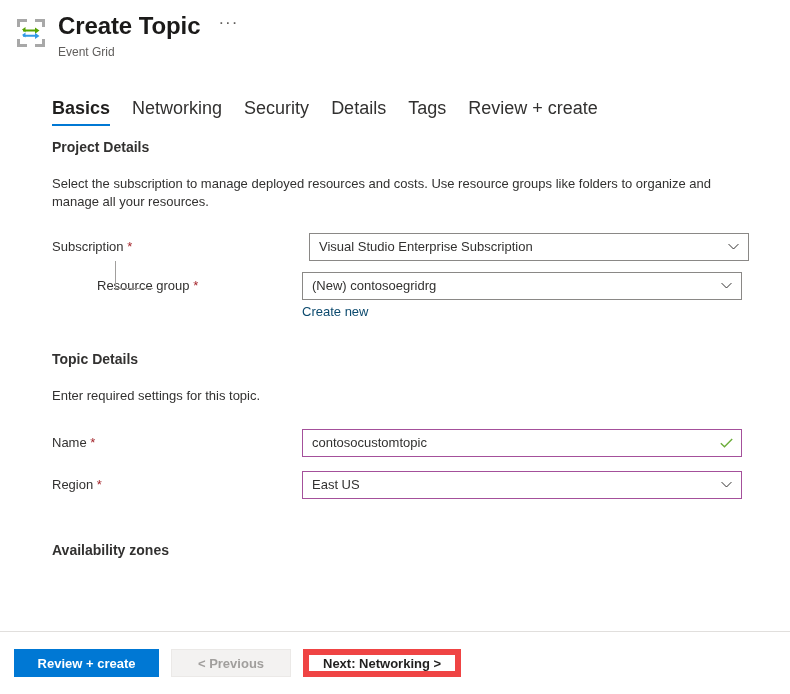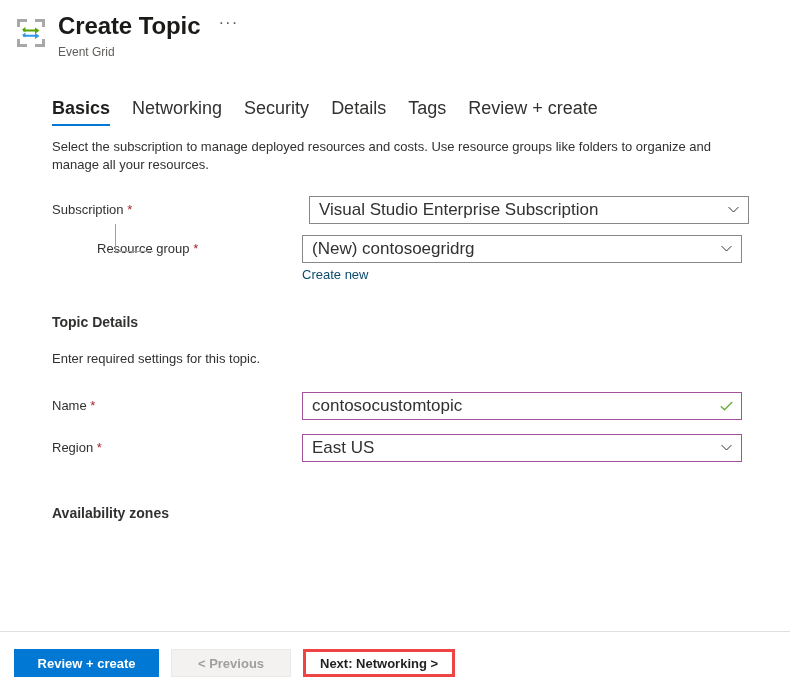--- a/index.html
+++ b/index.html
@@ -157,21 +157,21 @@
   .control-wrap { position: relative; width: 440px; }
 
   .control {
     width: 440px;
     height: 28px;
     border: 1px solid #8a8886;
     background: #ffffff;
     display: flex;
     align-items: center;
     padding: 0 28px 0 9px;
-    font-size: 17px;
+    font-size: 13px;
     color: #323130;
     position: relative;
     cursor: pointer;
     line-height: 26px;
   }
 
   .control.focused { border: 1px solid #a4509b; }
 
   .control .value {
     white-space: nowrap;
@@ -270,21 +270,21 @@
     background: #f3f2f1;
     color: #a19f9d;
     border: 1px solid #ebe9e7;
     min-width: 120px;
     cursor: default;
   }
 
   .btn-secondary {
     background: #ffffff;
     color: #201f1e;
-    border: 3px solid #ef4444;
+    border: 6px solid #ef4444;
     min-width: 152px;
   }
 </style>
 </head>
 <body>
 
 <div class="blade">
 
   <div class="header">
     <svg class="eg-icon" viewBox="0 0 34 34">
@@ -316,20 +316,21 @@
     <div class="tab active">Basics</div>
     <div class="tab">Networking</div>
     <div class="tab">Security</div>
     <div class="tab">Details</div>
     <div class="tab">Tags</div>
     <div class="tab">Review + create</div>
   </div>
 
   <div class="form">
 
+    <div class="section-head" style="margin-bottom:18px;">Project Details</div>
 
     <div class="section-desc" style="margin-bottom:22px;">Select the subscription to manage deployed resources and costs. Use resource groups like folders to organize and manage all your resources.</div>
 
     <div class="field-row" style="margin-bottom:11px;gap:7px;">
       <div class="field-label">
         <span>Subscription</span>
         <span class="req">*</span>
       </div>
       <div class="control-wrap">
         <div class="control">

